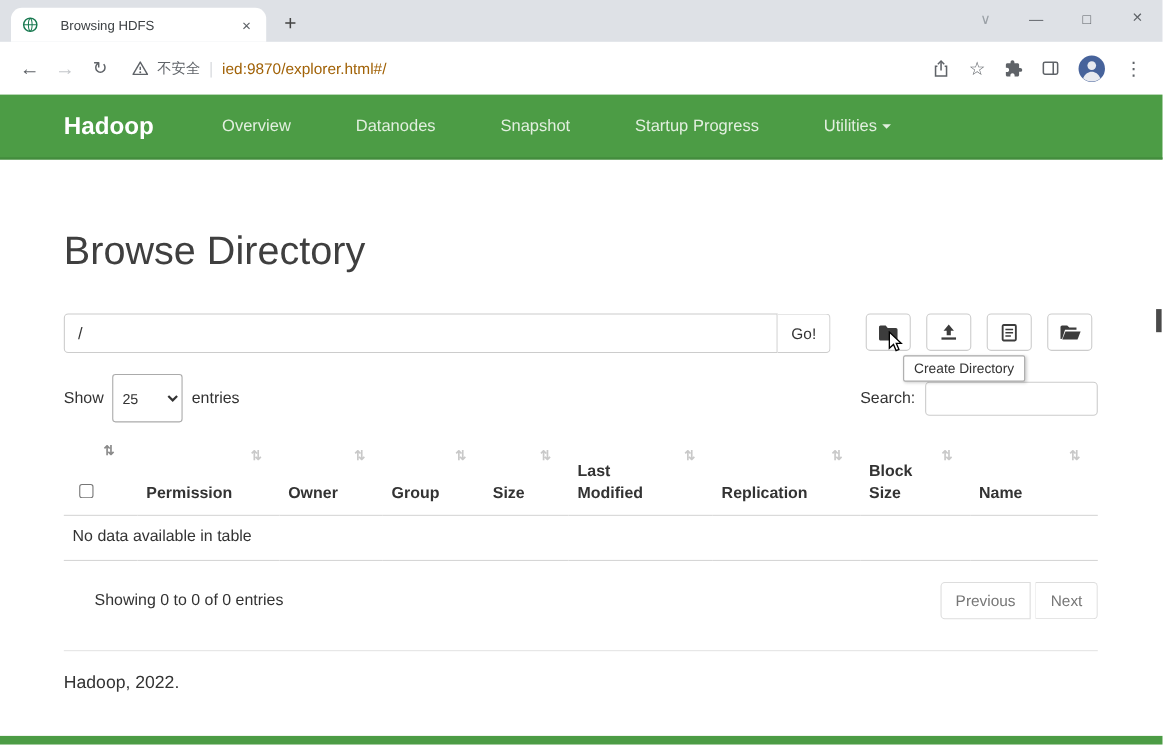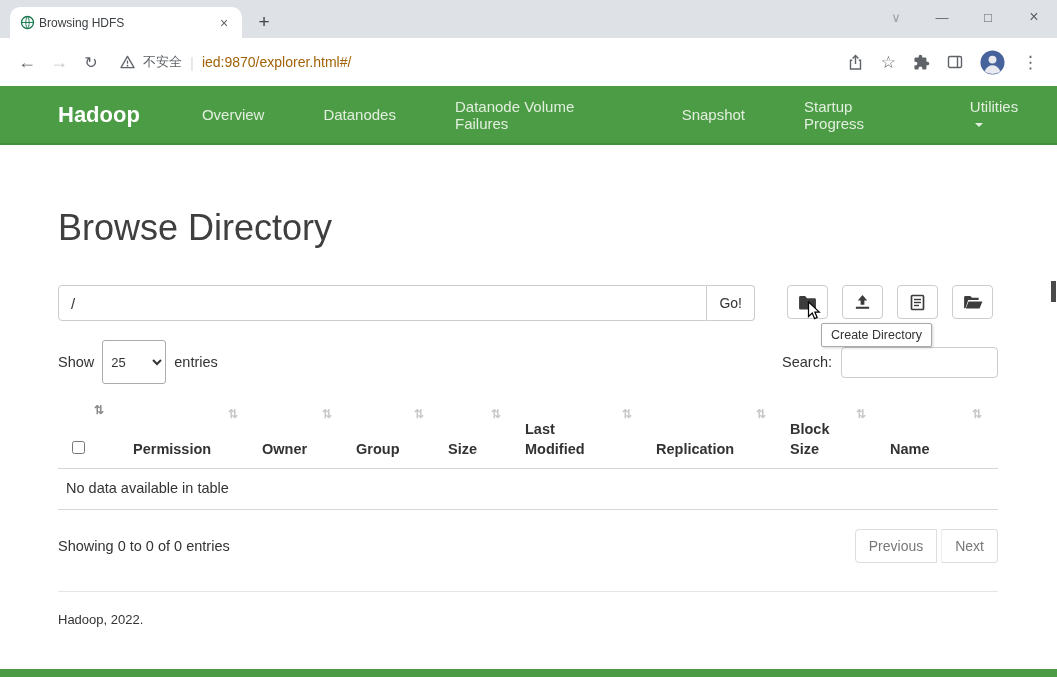--- a/index.html
+++ b/index.html
@@ -13,21 +13,21 @@
   }
 
   
   .tabbar {
     height: 38px; background: #dee1e6;
     display: flex; align-items: flex-end; position: relative;
   }
   .tab {
     width: 232px; height: 31px; background: #fff;
     border-radius: 10px 10px 0 0;
-    display: flex; align-items: center; gap: 4px;
+    display: flex; align-items: center; gap: 20px;
     padding: 0 10px; margin-left: 10px;
     font-size: 12px; color: #3c4043;
   }
   .tab-title { flex: 1; white-space: nowrap; overflow: hidden; }
   .tab-close { color: #5f6368; font-size: 14px; width: 16px; text-align: center; }
   .newtab {
     width: 28px; height: 28px; margin: 0 0 2px 8px;
     display: flex; align-items: center; justify-content: center;
     font-size: 19px; color: #444;
   }
@@ -119,31 +119,31 @@
     text-align: left; vertical-align: bottom; font-size: 14.5px; color: #333;
     padding: 20px 40px 9px 8px; position: relative; border-bottom: 1px solid #d6d6d6;
     line-height: 1.35;
   }
   th .sort { position: absolute; right: 16px; top: 6px; color: #c9c9c9; font-size: 12px; }
   th .sort.active { color: #8a8a8a; left: 36px; right: auto; top: 2px; }
   th input[type=checkbox] { margin: 12px 0 2px 6px; }
   td.empty { padding: 11px 8px 13px; font-size: 14.5px; color: #333; border-bottom: 1px solid #d6d6d6; }
 
   .table-footer { display: flex; justify-content: space-between; align-items: center; margin-top: 19px; }
-  .info { font-size: 14.5px; color: #333; }
+  .info { font-size: 14.5px; color: #333; margin-left: 28px; }
   .pager { display: flex; }
   .page-btn {
     border: 1px solid #ddd; background: #fff; color: #777; font-size: 14px;
     padding: 8px 13px; font-family: "Liberation Sans", sans-serif;
   }
   .page-btn.prev { border-radius: 4px 0 0 4px; }
   .page-btn.next { border-radius: 0 4px 4px 0; border-left: 1px solid #eee; margin-left: 4px; }
 
   hr.rule { border: none; border-top: 1px solid #e5e5e5; margin-top: 28px; }
-  .site-footer { font-size: 13px; color: #333; margin: 20px 0 0; }
+  .site-footer { font-size: 16px; color: #333; margin: 20px 0 0; }
 
   .bottom-strip { position: absolute; left: 0; right: 0; bottom: 0; height: 8px; background: #4c9c45; }
   .scroll-thumb { position: absolute; right: 1px; top: 281px; width: 5px; height: 21px; background: #4a4a4a; }
 </style>
 </head>
 <body>
 
 <div class="tabbar">
   <div class="tab">
     <span class="svg-icon">
@@ -208,21 +208,20 @@
         </svg>
     </span>
     <span class="glyph-icon">⋮</span>
   </div>
 </div>
 
 <nav class="navbar">
   <span class="brand">Hadoop</span>
   <a class="nav-item">Overview</a>
   <a class="nav-item">Datanodes</a>
-  <a class="nav-item">Datanode Volume Failures</a>
   <a class="nav-item">Snapshot</a>
   <a class="nav-item">Startup Progress</a>
   <a class="nav-item"><span>Utilities</span><span class="caret"></span></a>
 </nav>
 
 <div class="container">
   <h1 class="page-title">Browse Directory</h1>
 
   <div class="path-row">
     <div class="input-group">

